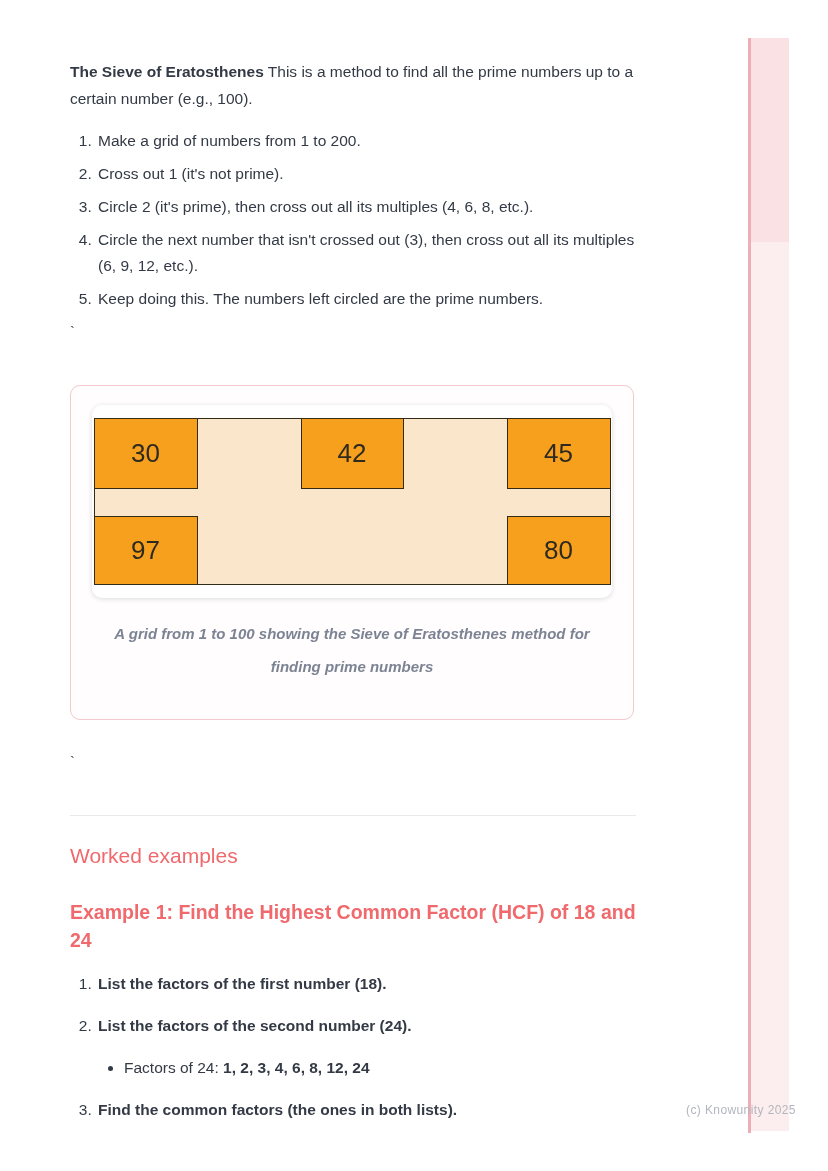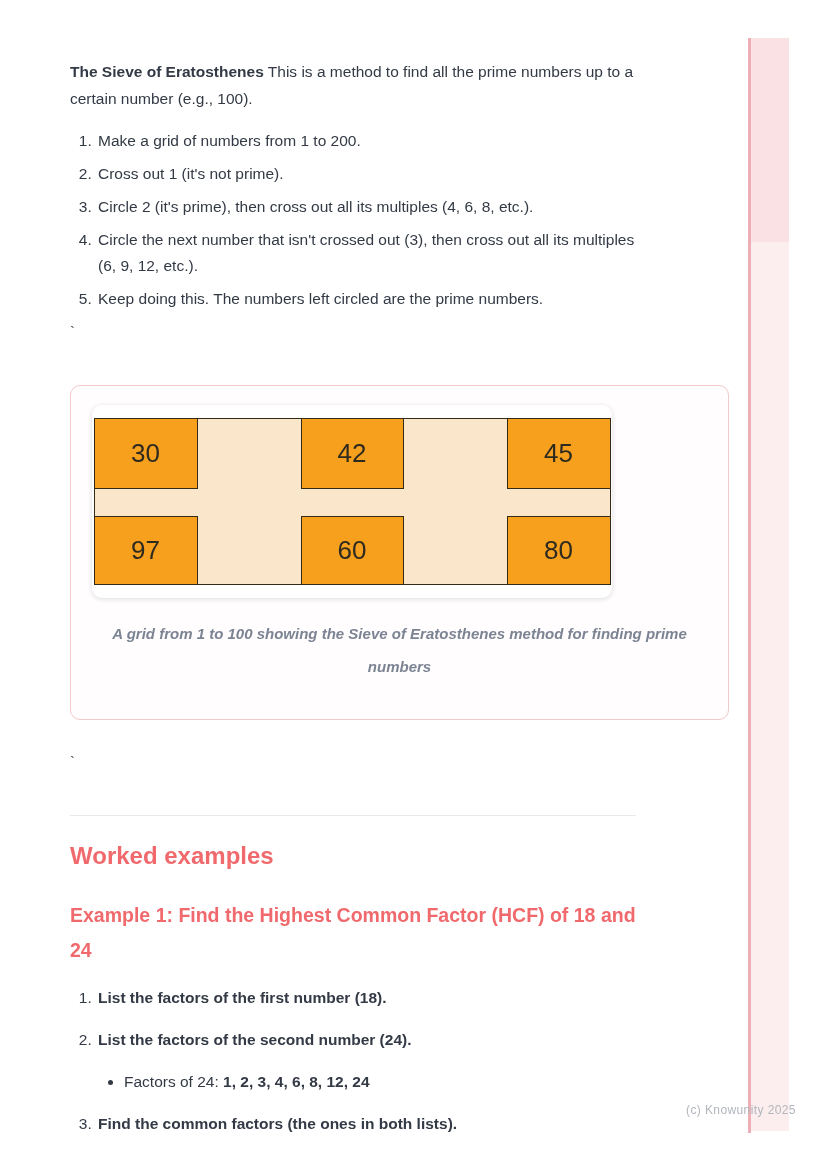--- a/index.html
+++ b/index.html
@@ -23,21 +23,21 @@
     font-family:"Liberation Sans","DejaVu Sans",sans-serif;
     color:var(--text-dark);
   }
   .content{position:absolute;left:70px;top:58px;width:566px;}
   .intro{font-size:15.5px;line-height:27px;}
   .intro b{font-weight:bold;}
   ol.steps{margin-top:16px;padding-left:26px;font-size:15.5px;line-height:26px;}
   ol.steps li{margin-bottom:7px;padding-left:2px;}
   .stray-tick{font-size:15px;line-height:15px;margin-top:12px;color:#3a404a;}
   .figure-card{
-    margin-top:46px;width:659px;
+    margin-top:46px;width:564px;
     background:#fffdfd;border:1px solid var(--card-border);border-radius:10px;
     padding:19px 21px 36px;
   }
   .figure-panel{
     width:520px;background:#ffffff;border-radius:10px;
     box-shadow:0 1px 5px rgba(40,40,60,0.16);
     padding:13px 0;display:flex;justify-content:center;
   }
   .sieve-grid{
     width:517px;border:1px solid var(--grid-border);background:var(--grid-cream);
@@ -53,22 +53,22 @@
   .c5r1{grid-column:5;grid-row:1;border-right:none;border-top:none;}
   .c1r3{grid-column:1;grid-row:3;border-left:none;border-bottom:none;}
   .c3r3{grid-column:3;grid-row:3;border-bottom:none;}
   .c5r3{grid-column:5;grid-row:3;border-right:none;border-bottom:none;}
   .figure-caption{
     margin-top:19px;padding:0 18px;text-align:center;
     font-style:italic;color:var(--caption-gray);font-size:15px;line-height:33px;font-weight:bold;
   }
   .tick-2{margin-top:34px;}
   hr.divider{border:none;border-top:1px solid var(--divider-gray);margin-top:46px;}
-  h2.worked{margin-top:27px;font-size:24px;line-height:26px;font-weight:bold;color:var(--accent-coral);}
-  h3.example{margin-top:29px;font-size:19.5px;line-height:35px;font-weight:bold;color:var(--accent-coral);}
+  h2.worked{margin-top:27px;font-size:21px;line-height:26px;font-weight:normal;color:var(--accent-coral);}
+  h3.example{margin-top:29px;font-size:19.5px;line-height:28px;font-weight:bold;color:var(--accent-coral);}
   ol.ex-steps{margin-top:16px;padding-left:26px;font-size:15.5px;line-height:27px;font-weight:normal;}
   ol.ex-steps > li{margin-bottom:15px;padding-left:2px;}
   .step-title{font-weight:bold;}
   ol.ex-steps ul{margin-top:15px;padding-left:26px;list-style:disc;}
   ol.ex-steps ul li{margin-bottom:0;}
   .factors-values{font-weight:bold;}
   
   .strip-track{position:absolute;left:751px;top:38px;width:38px;height:1093px;background:var(--strip-track);border-radius:2px 2px 0 0;}
   .strip-thumb{position:absolute;left:751px;top:38px;width:38px;height:204px;background:var(--strip-thumb);}
   .strip-line{position:absolute;left:748px;top:38px;width:3px;height:1095px;background:var(--strip-line);}
@@ -91,21 +91,20 @@
 
   <div class="stray-tick">`</div>
 
   <div class="figure-card">
     <div class="figure-panel">
       <div class="sieve-grid">
         <div class="cell c1r1">30</div>
         <div class="cell c3r1">42</div>
         <div class="cell c5r1">45</div>
         <div class="cell c1r3">97</div>
-        <div class="cell c3r3">60</div>
         <div class="cell c5r3">80</div>
       </div>
     </div>
     <div class="figure-caption">A grid from 1 to 100 showing the Sieve of Eratosthenes method for finding prime numbers</div>
   </div>
 
   <div class="stray-tick tick-2">`</div>
 
   <hr class="divider">
 

